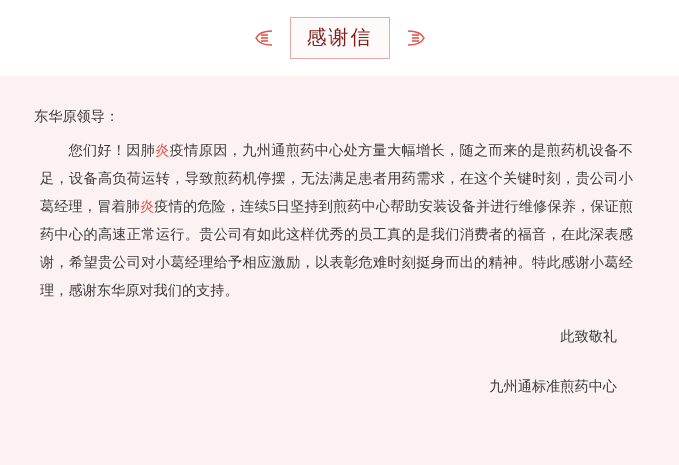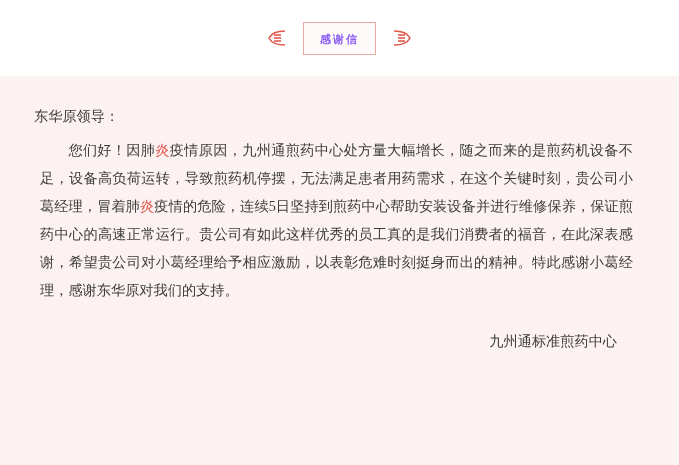--- a/index.html
+++ b/index.html
@@ -39,23 +39,23 @@
     line-height: 1;
     user-select: none;
   }
   .deco svg { display: block; }
   .title-box {
     border: 1px solid #e9a9a3;
     padding: 6px 16px 7px 16px;
     background: #fffafa;
   }
   .title-text {
-    color: #8b5cf6;
-    font-size: 11px;
-    font-weight: bold;
+    color: #7f1d1d;
+    font-size: 20px;
+    font-weight: normal;
     letter-spacing: 2px;
     font-family: "Liberation Sans", sans-serif;
   }
   
   .body-panel {
     position: absolute;
     left: 0;
     top: 76px;
     width: 679px;
     height: 389px;
@@ -79,20 +79,21 @@
   }
   .closing {
     margin: 18px 0 0 0;
     text-align: right;
     padding-right: 22px;
   }
   .signature {
     margin: 24px 0 12px 0;
     text-align: right;
     padding-right: 22px;
+    font-family: Liberation Mono, monospace;
   }
   .sig-line {
     display: block;
     line-height: 26px;
   }
   .hl {
     color: #e2574c;
   }
 </style>
 </head>
@@ -126,20 +127,21 @@
 
   <div class="body-panel">
     <div class="letter">
 
       <p class="salutation">东华原领导：</p>
 
       <p class="para">
         <span>您们好！因肺</span><span class="hl">炎</span><span>疫情原因，九州通煎药中心处方量大幅增长，随之而来的是煎药机设备不足，设备高负荷运转，导致煎药机停摆，无法满足患者用药需求，在这个关键时刻，贵公司小葛经理，冒着肺</span><span class="hl">炎</span><span>疫情的危险，连续5日坚持到煎药中心帮助安装设备并进行维修保养，保证煎药中心的高速正常运行。贵公司有如此这样优秀的员工真的是我们消费者的福音，在此深表感谢，希望贵公司对小葛经理给予相应激励，以表彰危难时刻挺身而出的精神。特此感谢小葛经理，感谢东华原对我们的支持。</span>
       </p>
 
+      <p class="closing">此致敬礼</p>
 
       <div class="signature">
         <span class="sig-line">九州通标准煎药中心</span>
       </div>
 
     </div>
   </div>
 
 </div>
 

